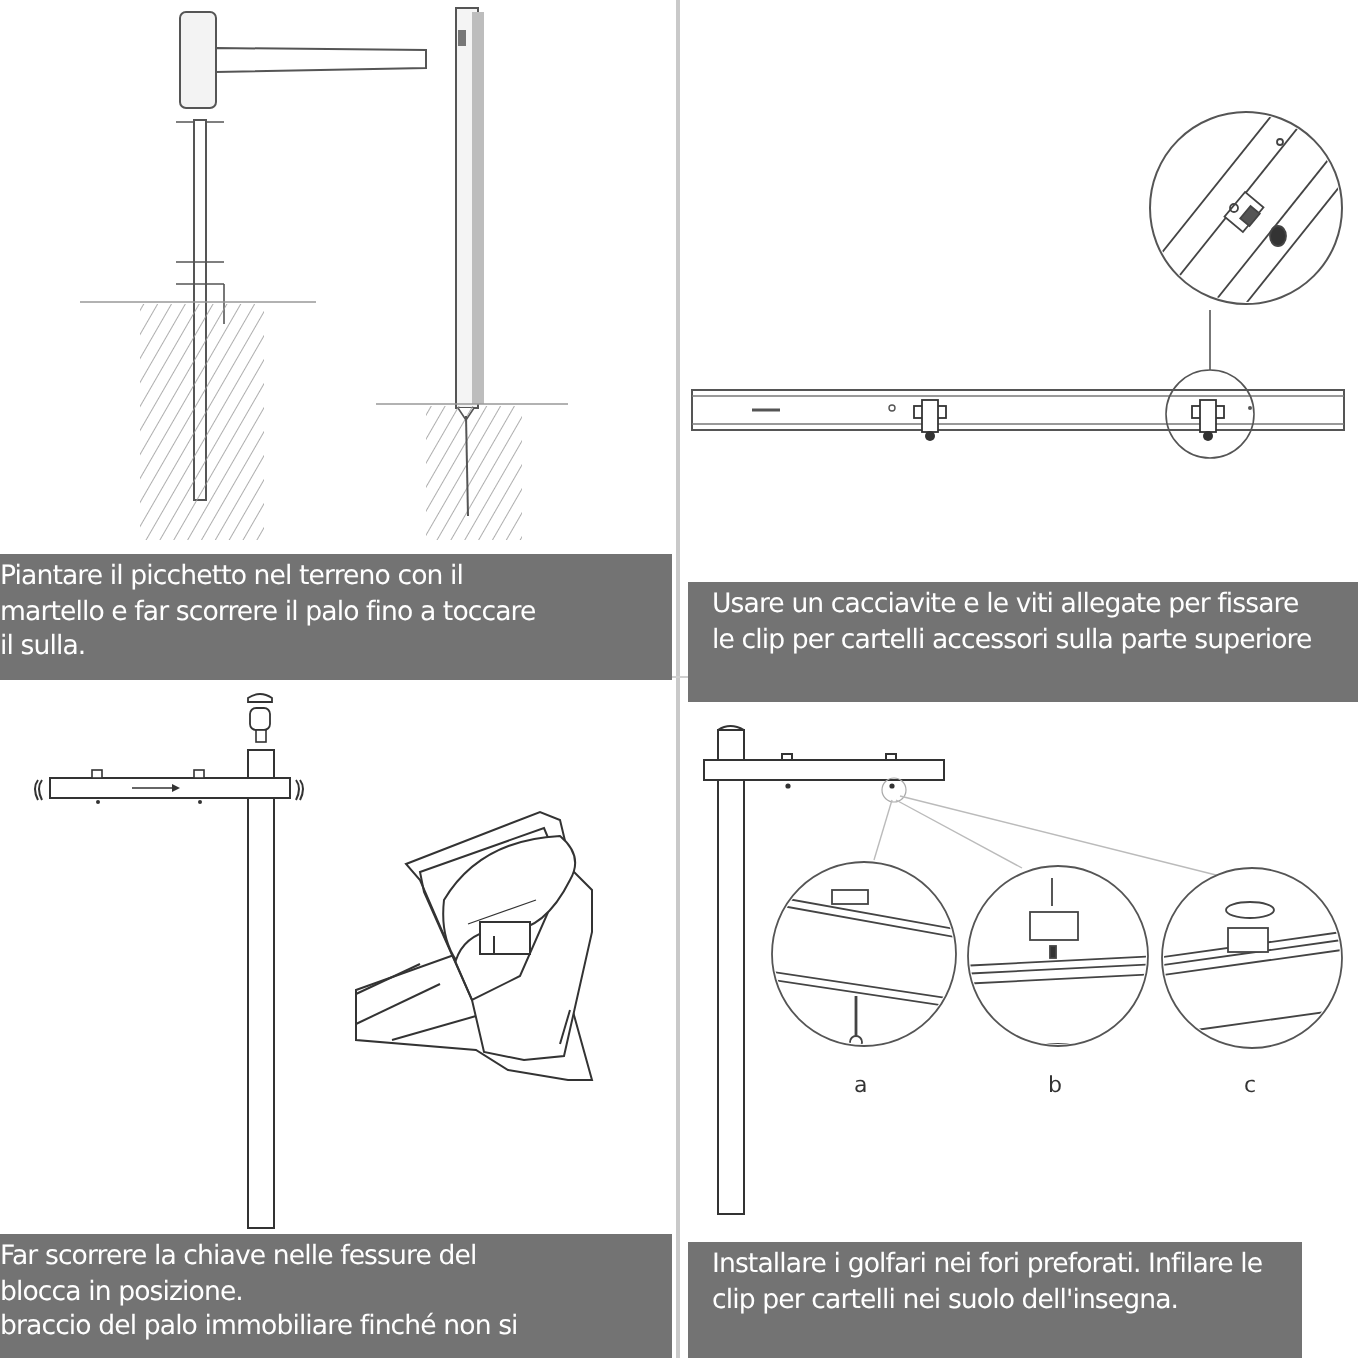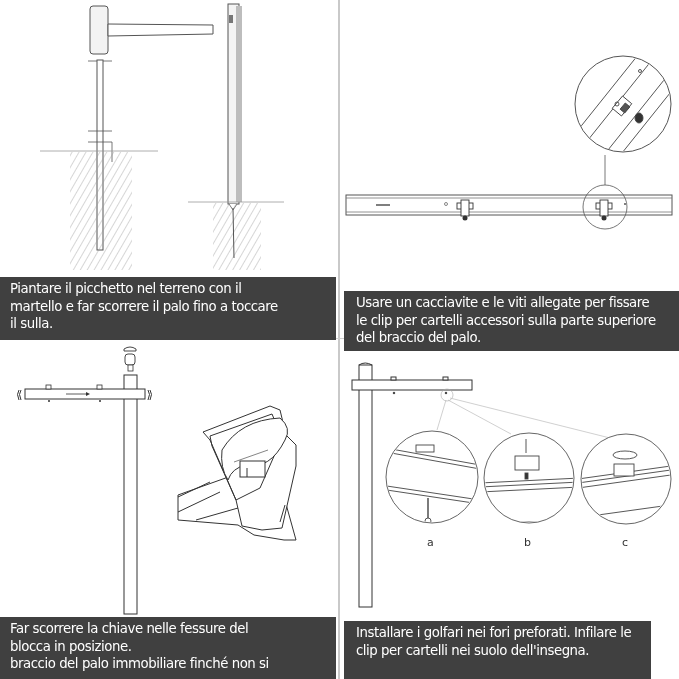--- a/index.html
+++ b/index.html
@@ -2,23 +2,23 @@
 <html><head>
 <meta charset="utf-8">
 <style>
   html, body { margin: 0; padding: 0; background: #ffffff; }
   body { width: 679px; height: 679px; position: relative; overflow: hidden; font-family: "DejaVu Sans", sans-serif; }
   .vdivider { position: absolute; left: 338px; top: 0; width: 2px; height: 679px; background: #c9c9c9; }
   .hdivider { position: absolute; left: 0; top: 338px; width: 679px; height: 1px; background: #d0d0d0; }
   .panel { position: absolute; width: 338px; height: 338px; }
   .panel svg.diagram { position: absolute; left: 0; top: 0; }
   .caption {
-    position: absolute; left: 0; width: 336px; background: #404040; color: #ffffff;
+    position: absolute; left: 0; width: 336px; background: #737373; color: #ffffff;
     font-family: "DejaVu Sans", sans-serif; font-size: 13.3px; line-height: 17.5px;
-    padding: 3px 0 3px 10px; box-sizing: border-box; letter-spacing: -0.45px;
+    padding: 3px 0 3px 0; box-sizing: border-box; letter-spacing: -0.45px;
   }
   .p1 { left: 0; top: 0; }
   .p2 { left: 340px; top: 0; }
   .p3 { left: 0; top: 340px; border-radius: 13px; }
   .p4 { left: 340px; top: 340px; }
   .p1 .caption { top: 277px; height: 63px; }
   .p2 .caption { top: 291px; height: 60px; left: 4px; width: 335px; padding-left: 12px; }
   .p3 .caption { top: 277px; height: 62px; }
   .p4 .caption { top: 281px; height: 58px; left: 4px; width: 307px; padding-left: 12px; }
   .label-letter { font-family: "DejaVu Sans", sans-serif; font-size: 11px; fill: #333; }
@@ -111,21 +111,20 @@
         <circle cx="277" cy="104" r="2"></circle>
         <rect x="281" y="105" width="8" height="6" fill="#555" transform="rotate(-50 285 108)"></rect>
         <ellipse cx="299" cy="118" rx="4" ry="5" fill="#333"></ellipse>
         <circle cx="300" cy="71" r="1.5"></circle>
       </g>
     </g>
   </svg>
   <div class="caption">
     <div>Usare un cacciavite e le viti allegate per fissare</div>
     <div>le clip per cartelli accessori sulla parte superiore</div>
-    <div>del braccio del palo.</div>
   </div>
 </div>
 
 <div class="panel p3">
   <svg class="diagram" width="338" height="277" viewBox="0 0 338 277">
 
     <rect x="124" y="35" width="13" height="239" fill="#fff" stroke="#333" stroke-width="1"></rect>
 
     <g>
       <path d="M124 9 Q130 5 136 9 L136 11 L124 11 Z" fill="#fff" stroke="#333" stroke-width="0.9"></path>

